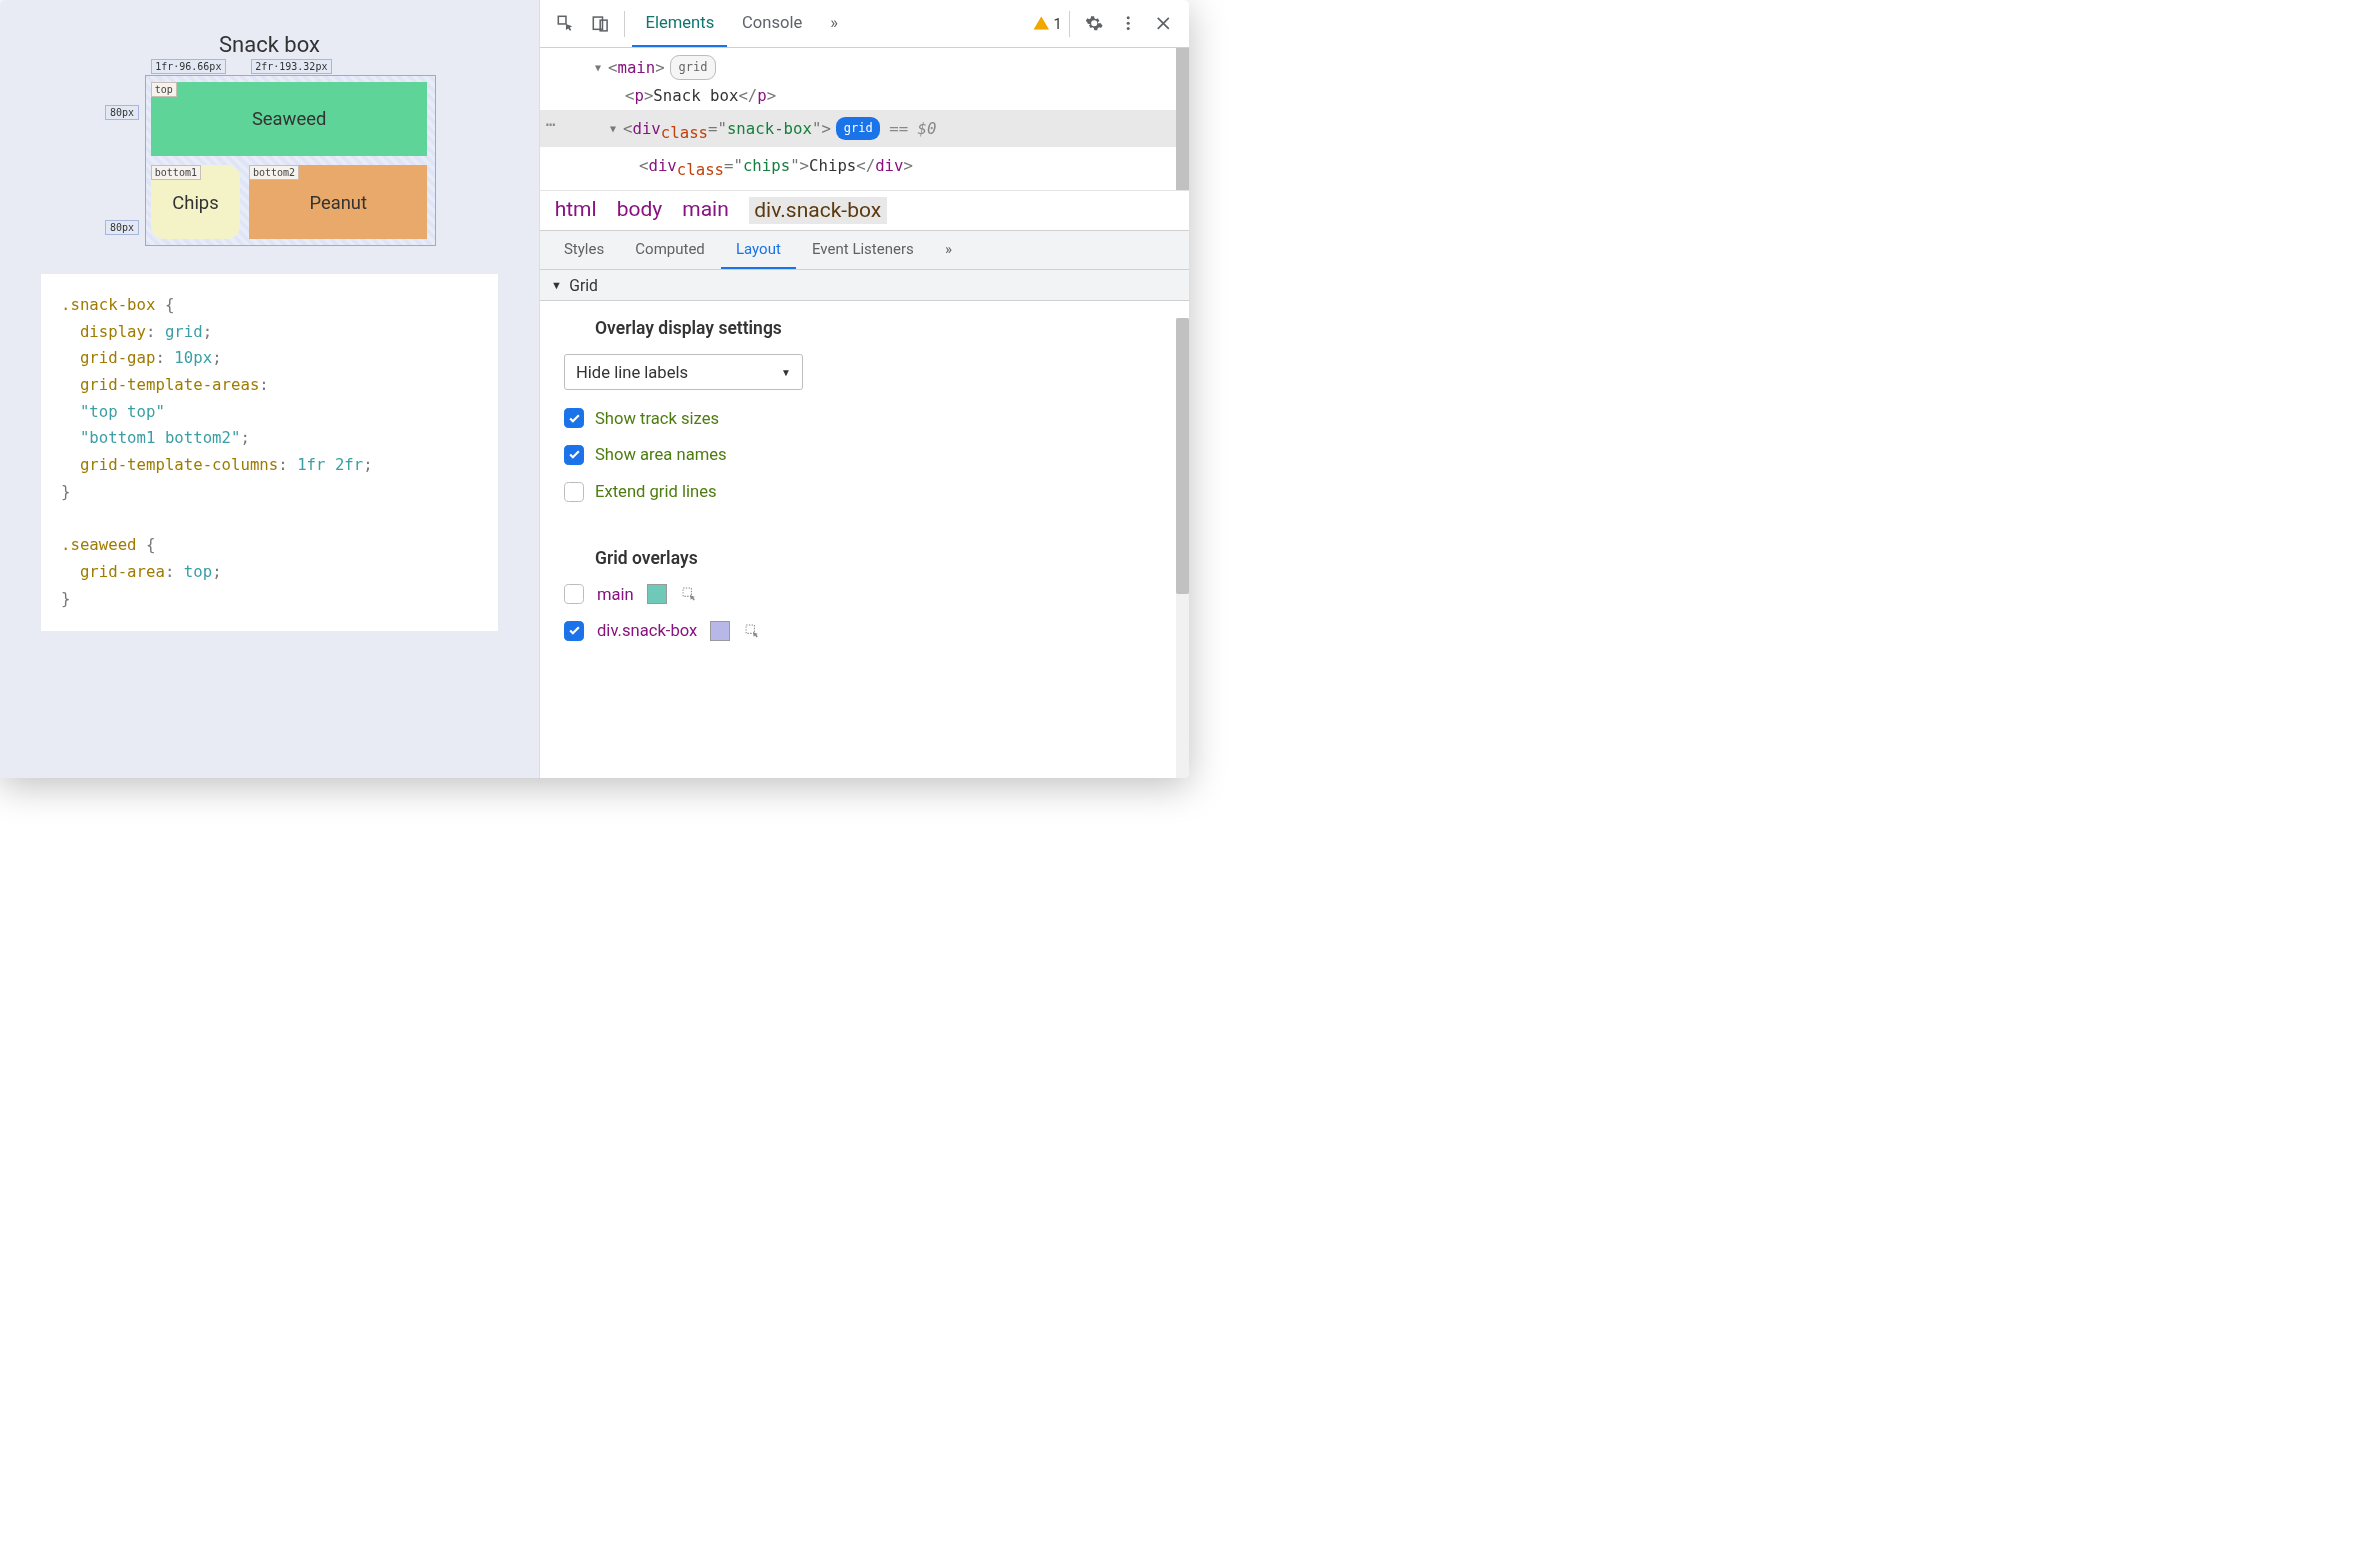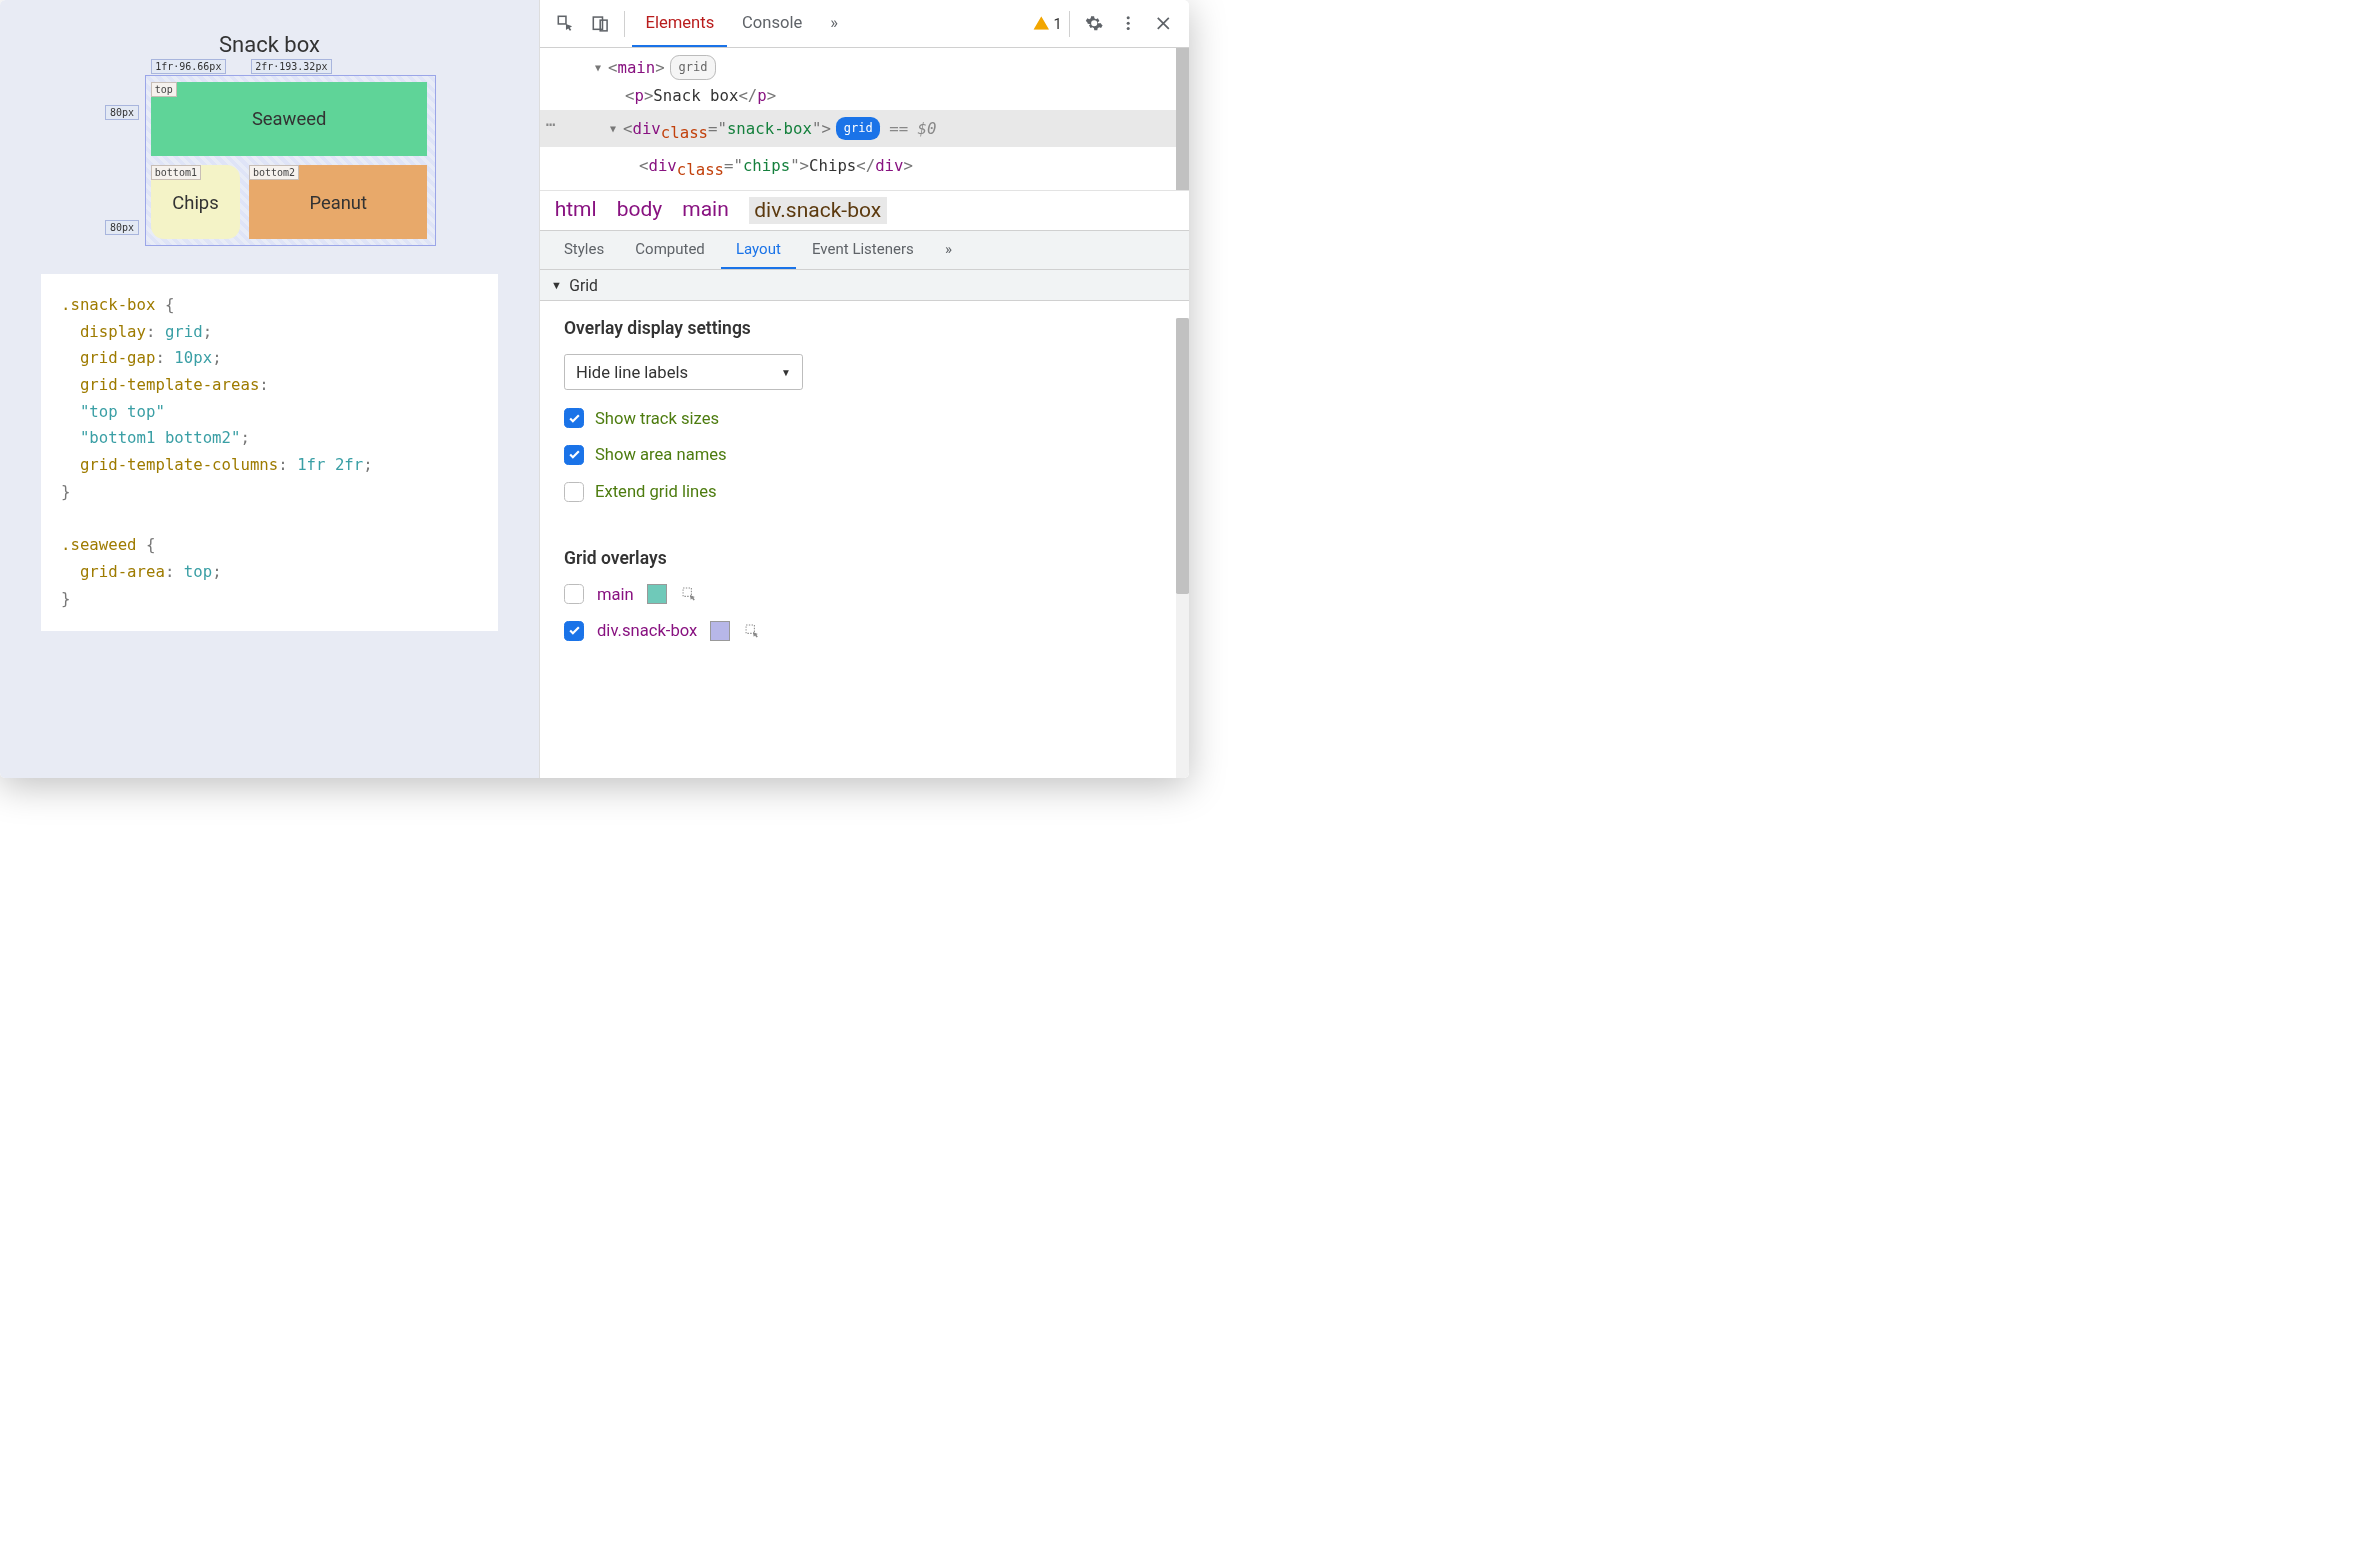--- a/index.html
+++ b/index.html
@@ -124,21 +124,21 @@
 .tab-btn {
   padding: 0 13px;
   height: 100%;
   display: flex;
   align-items: center;
   font-size: 16.6px;
   color: #5f6368;
   cursor: pointer;
   border-bottom: 2.8px solid transparent;
 }
-.tab-btn.active { color: #b91c1c; border-bottom-color: #1a73e8; }
+.tab-btn.active { color: #0f766e; border-bottom-color: #1a73e8; }
 .divider { width: 0.9px; height: 26px; background: #d0d0d0; margin: 0 5.5px; }
 .warn-badge { display:flex; align-items:center; gap:3.7px; color:#333; font-size:14.7px; }
 .warn-badge svg { fill: #f2a600; }
 
 .dom-tree {
   font-family: "Menlo", "Consolas", monospace;
   font-size: 15.7px;
   line-height: 1.8;
   padding: 5.5px 0;
 }
@@ -187,21 +187,21 @@
 .subtab.active { color:#1a73e8; border-bottom-color:#1a73e8; }
 
 .section-header {
   background:#f1f3f4;
   padding:5.5px 11px;
   font-size:15.7px;
   display:flex; align-items:center; gap:7.4px;
   border-bottom:0.9px solid #d0d0d0;
 }
 .panel-body { padding: 16.6px 24px; }
-.panel-title { font-size:17.5px; font-weight:600; color:#333; margin-bottom:16.6px; }
+.panel-title { font-size:17.5px; font-weight:600; color:#333; margin-bottom:16.6px;margin-left:31px; }
 .dropdown {
   border:0.9px solid #bdbdbd; border-radius:2.8px;
   padding:7.4px 11px; width:239px;
   display:flex; justify-content:space-between; align-items:center;
   font-size:16.6px; color:#333; cursor:pointer;
   margin-bottom:18.4px;
 }
 .check-row { display:flex; align-items:center; gap:11px; font-size:16.6px; color:#4d7c0f; margin-bottom:16.6px; }
 .chk {
   width:20px; height:20px; border-radius:4.6px; border:1.8px solid #bcbcbc;

